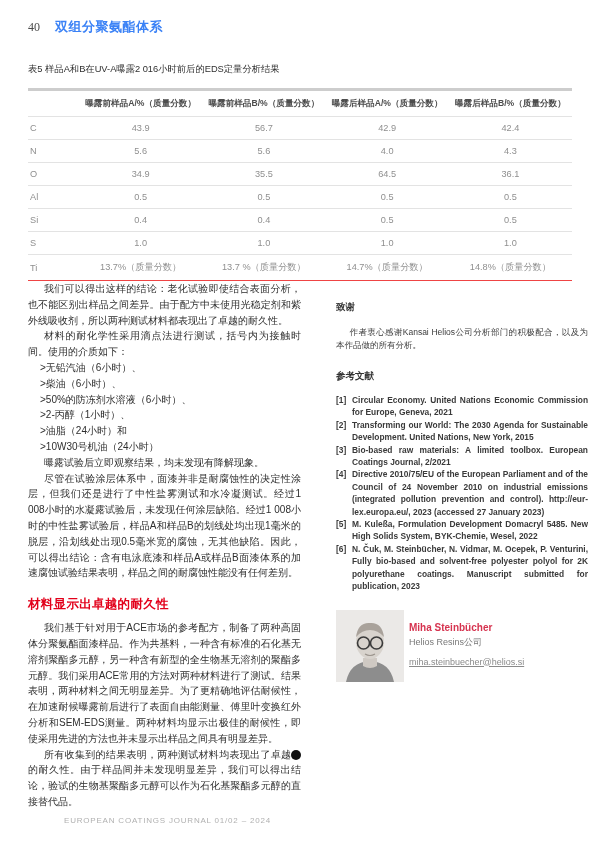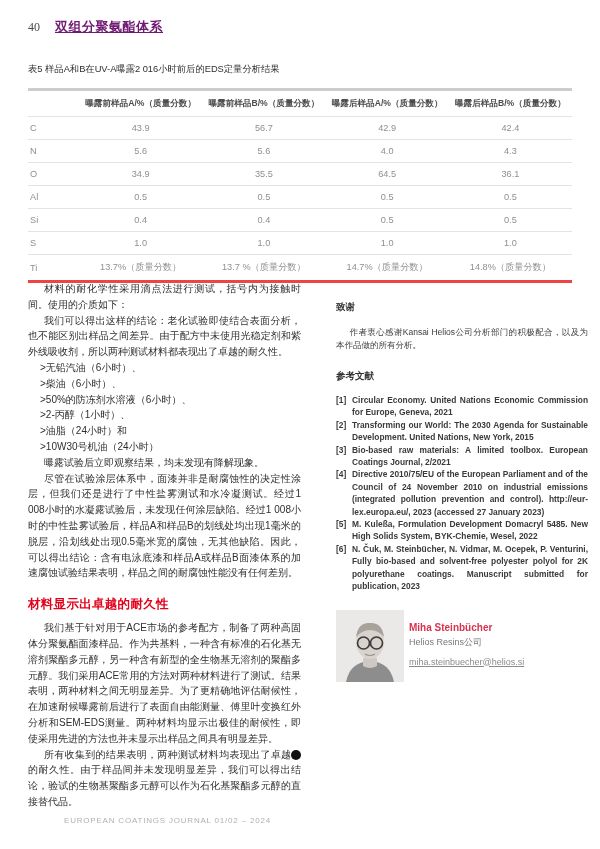--- a/index.html
+++ b/index.html
@@ -3,26 +3,26 @@
 <meta charset="utf-8">
 <style>
   html,body{margin:0;padding:0;background:#ffffff;}
   .page{
     position:relative;width:600px;height:849px;background:#ffffff;overflow:hidden;
     font-family:"Liberation Sans","DejaVu Sans",sans-serif;color:#2e2e2e;
   }
   
   .hdr{position:absolute;top:18px;left:28px;display:flex;align-items:baseline;gap:15px;}
   .hdr .pagenum{font-size:12px;color:#4a4a4a;font-family:Liberation Serif, serif;}
-  .hdr .chapter{font-size:13px;font-weight:bold;color:#701a75;letter-spacing:0.5px;text-decoration:underline;}
+  .hdr .chapter{font-size:13px;font-weight:bold;color:#3b82f6;letter-spacing:0.5px;}
   
   .caption{position:absolute;top:63px;left:28px;font-size:9.3px;color:#2f2f2f;}
   table.eds{
     position:absolute;top:88px;left:28px;width:544px;border-collapse:collapse;
-    border-top:3px solid #cdcdcd;border-bottom:3px solid #ef4444;table-layout:fixed;
+    border-top:3px solid #cdcdcd;border-bottom:1px solid #ef4444;table-layout:fixed;
   }
   table.eds th{
     font-size:8.6px;font-weight:bold;color:#4d4d4d;text-align:center;
     padding:7px 1px 6px;border-bottom:1px solid #e3e3e3;
   }
   table.eds td{
     font-size:9.2px;color:#8f8f8f;text-align:center;padding:6px 1px;
   }
   table.eds tbody tr + tr{border-top:1px solid #e3e3e3;}
   table.eds .lbl{width:48px;text-align:left;padding-left:2px;}
@@ -125,22 +125,22 @@
           <td class="lbl">Ti</td>
           <td>13.7%（质量分数）</td>
           <td>13.7 %（质量分数）</td>
           <td>14.7%（质量分数）</td>
           <td>14.8%（质量分数）</td>
         </tr>
       </tbody>
   </table>
 
   <div class="col left">
+    <p>我们可以得出这样的结论：老化试验即使结合表面分析，也不能区别出样品之间差异。由于配方中未使用光稳定剂和紫外线吸收剂，所以两种测试材料都表现出了卓越的耐久性。</p>
     <p>材料的耐化学性采用滴点法进行测试，括号内为接触时间。使用的介质如下：</p>
-    <p>我们可以得出这样的结论：老化试验即使结合表面分析，也不能区别出样品之间差异。由于配方中未使用光稳定剂和紫外线吸收剂，所以两种测试材料都表现出了卓越的耐久性。</p>
     <ul class="media" id="media-list">
         <li>&gt;无铅汽油（6小时）、</li>
         <li>&gt;柴油（6小时）、</li>
         <li>&gt;50%的防冻剂水溶液（6小时）、</li>
         <li>&gt;2-丙醇（1小时）、</li>
         <li>&gt;油脂（24小时）和</li>
         <li>&gt;10W30号机油（24小时）</li>
       </ul>
     <p>曝露试验后立即观察结果，均未发现有降解现象。</p>
     <p>尽管在试验涂层体系中，面漆并非是耐腐蚀性的决定性涂层，但我们还是进行了中性盐雾测试和水冷凝测试。经过1 008小时的水凝露试验后，未发现任何涂层缺陷。经过1 008小时的中性盐雾试验后，样品A和样品B的划线处均出现1毫米的脱层，沿划线处出现0.5毫米宽的腐蚀，无其他缺陷。因此，可以得出结论：含有电泳底漆和样品A或样品B面漆体系的加速腐蚀试验结果表明，样品之间的耐腐蚀性能没有任何差别。</p>

